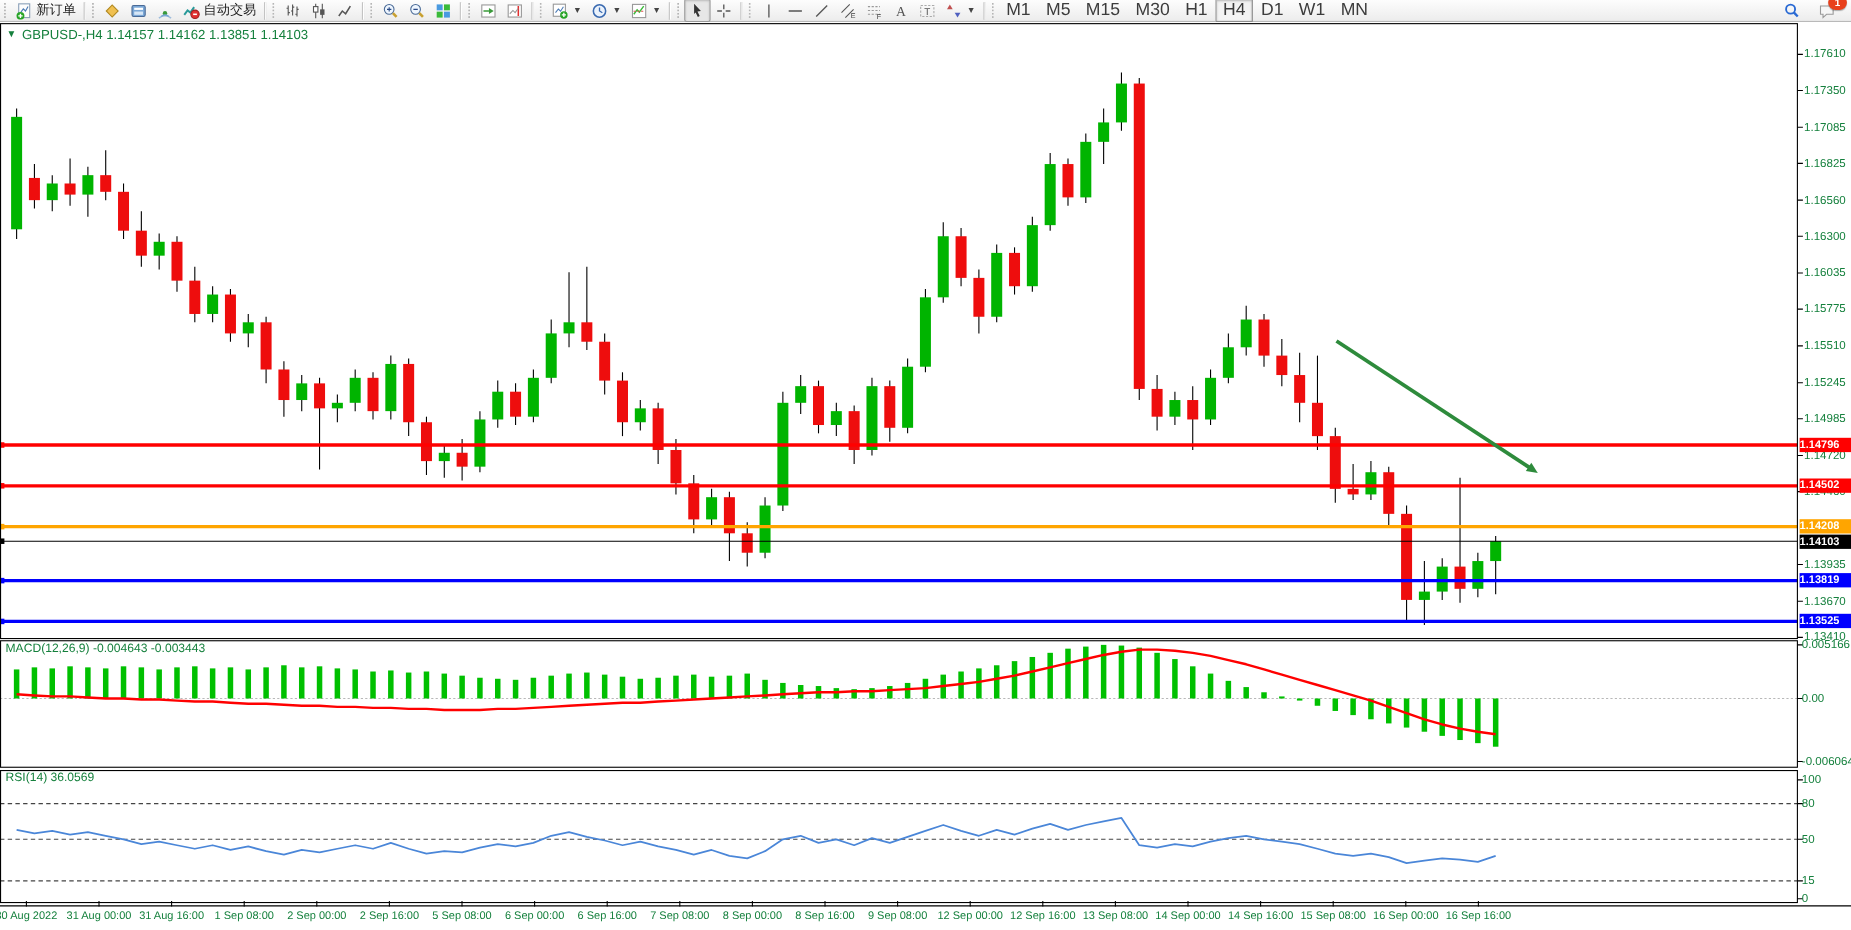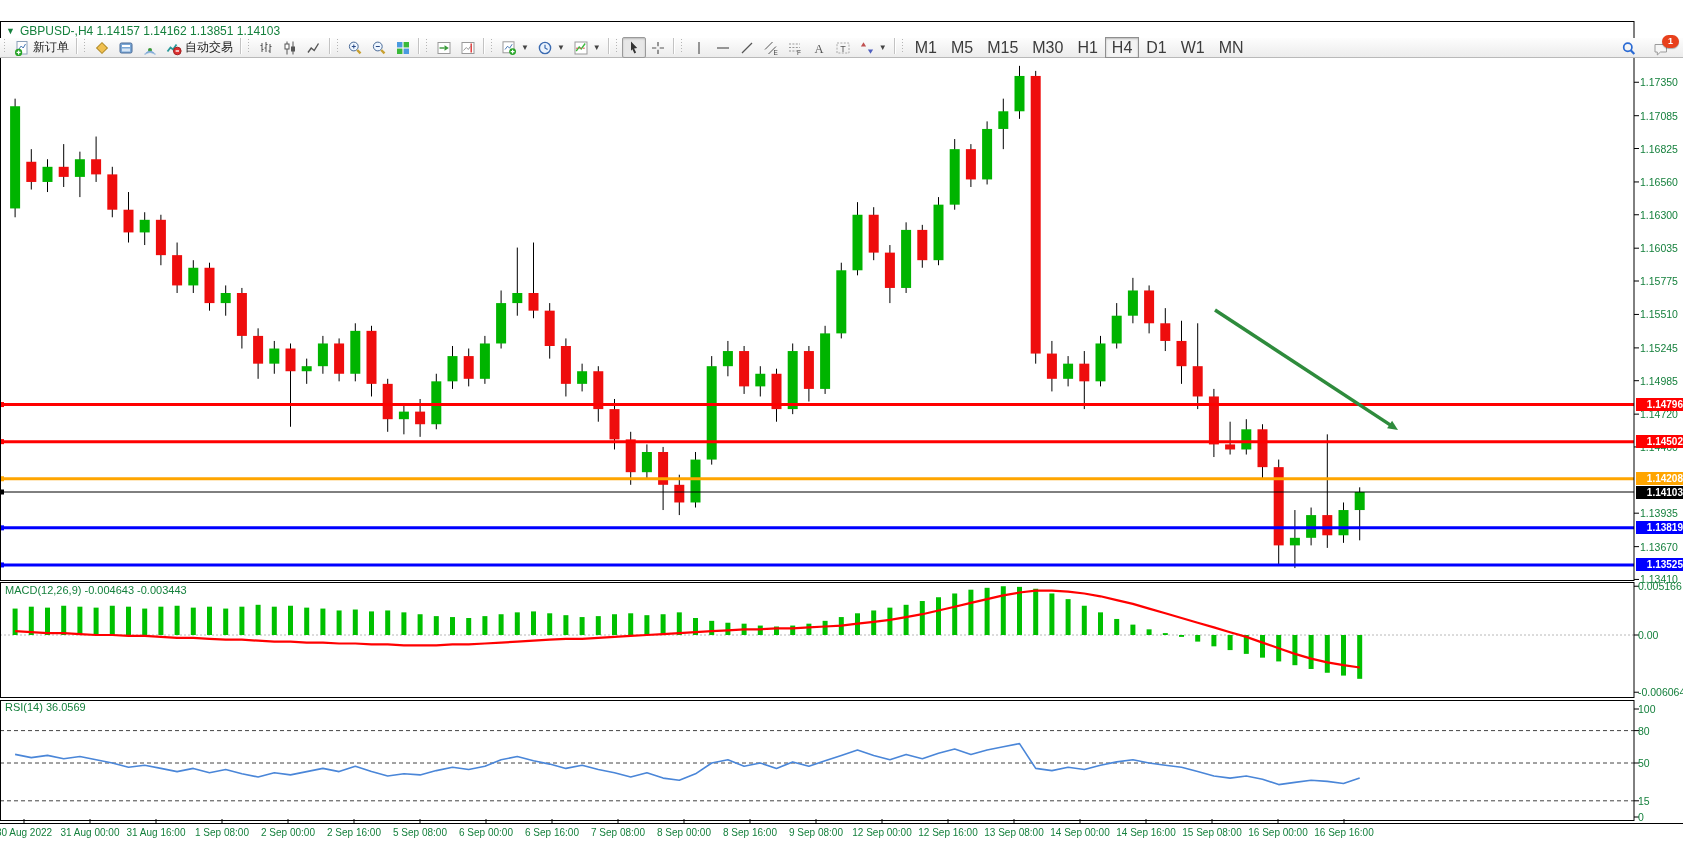--- a/index.html
+++ b/index.html
@@ -1,21 +1,21 @@
 <!DOCTYPE html>
 <html><head>
 <meta charset="utf-8">
 <style>
   html,body{margin:0;padding:0;background:#fff;}
   .page{position:relative;width:1683px;height:845px;overflow:hidden;background:#fff;
         font-family:"Liberation Sans",sans-serif;-webkit-font-smoothing:antialiased;}
   
   .toolbar{position:absolute;top:0;left:0;width:1683px;height:19px;
            background:linear-gradient(#fdfdfd,#ececec);border-bottom:1px solid #b9b9b9;
-           display:flex;align-items:flex-start;z-index:5;font-size:12px;color:#222;margin-top:38px;}
+           display:flex;align-items:center;z-index:5;font-size:12px;color:#222;}
   .tb-group{display:flex;align-items:center;height:19px;padding:0 1px;}
   .tb-grip{width:5px;height:15px;margin:0 2px;
            background-image:radial-gradient(circle,#b5b5b5 34%,transparent 35%);
            background-size:3px 3px;background-repeat:repeat-y;background-position:center;}
   .tb-sep{width:1px;height:16px;background:#c3c3c3;border-right:1px solid #fff;margin:0 2px;}
   .tb-btn{display:flex;align-items:center;gap:3px;padding:1px 3px;height:17px;border:1px solid transparent;
           border-radius:2px;cursor:default;white-space:nowrap;}
   .tb-btn.active{background:#e7e7e7;border:1px solid #9a9a9a;box-shadow:inset 0 1px 2px rgba(0,0,0,.2);}
   .tb-btn svg{display:block;}
   .tb-caret{font-size:8px;color:#444;margin-left:1px;}
@@ -28,21 +28,21 @@
          color:#fff;font-size:9px;font-weight:bold;text-align:center;line-height:13px;padding:0 2px;
          box-shadow:0 1px 1px rgba(0,0,0,.3);}
   
   .lbl{position:absolute;color:#15803d;pointer-events:none;white-space:nowrap;}
   .chart-title{top:24px;left:6px;font-size:12px;}
   .chart-title .tri{font-size:9px;margin-right:5px;position:relative;top:-1px;}
   .panel-lbl{font-size:11px;}
   .ptick{font-size:10.5px;left:1640px;}
   .atick{font-size:10.5px;left:1638px;}
   .tag{position:absolute;left:1636px;width:47px;height:13px;color:#fff;font-size:10px;font-weight:bold;
-       text-align:right;line-height:13px;pointer-events:none;}
+       text-align:left;line-height:13px;pointer-events:none;}
   .dlabel{position:absolute;top:827px;font-size:10px;transform:translateX(-50%);pointer-events:none;}
   svg#chart-svg{position:absolute;top:0;left:0;}
 </style>
 </head>
 <body>
 
 <div class="page">
 
   <svg id="chart-svg" width="1683" height="845">
       <line x1="0" y1="730.6" x2="1634" y2="730.6" stroke="#444" stroke-width="1" stroke-dasharray="4 3"></line>

